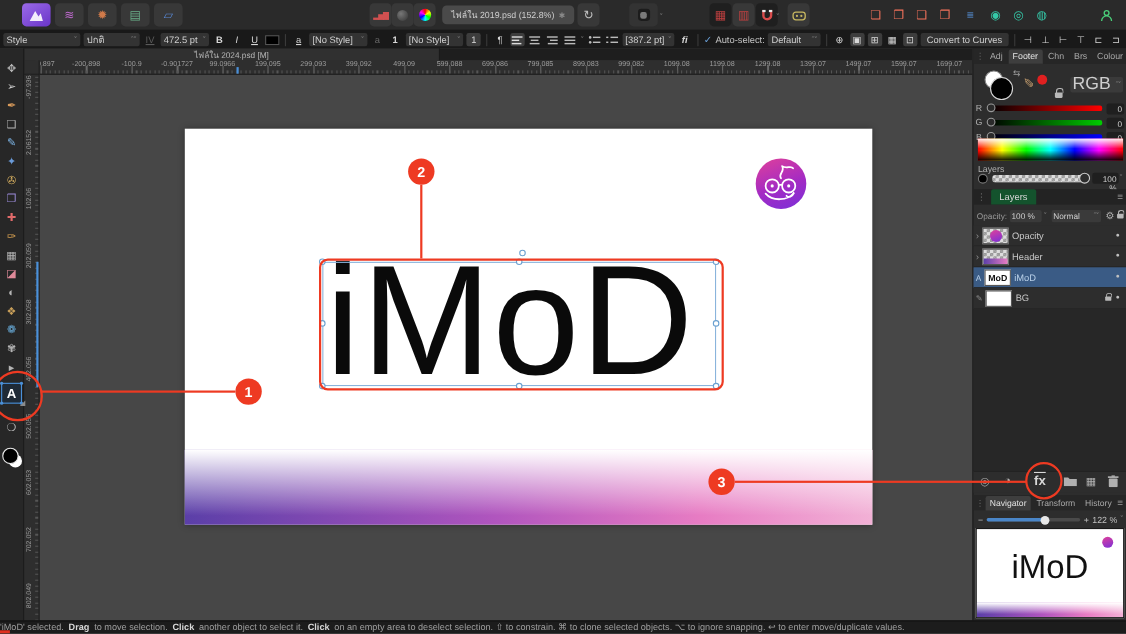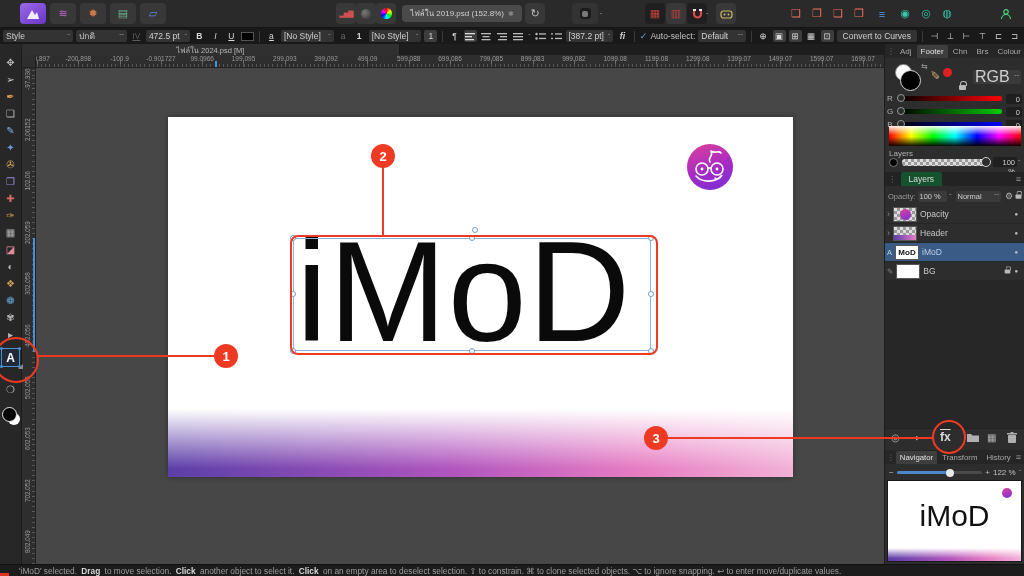--- a/index.html
+++ b/index.html
@@ -103,21 +103,21 @@
   .zthumb{position:absolute;left:58%;top:-2.5px;width:8px;height:8px;border-radius:50%;background:#e8e8e8}
   .preview{left:2px;top:436px;width:135px;height:82px;background:#fff;border:1px solid #191919;overflow:hidden}
   .pvtext{position:absolute;left:0;top:18px;width:100%;text-align:center;font-size:30px;color:#111}
   .pvdot{position:absolute;right:9px;top:7px;width:10px;height:10px;border-radius:50%;
          background:linear-gradient(160deg,#e0409a,#7a2fd8)}
   .pvgrad{position:absolute;left:0;bottom:0;width:100%;height:13px;
     background-image:linear-gradient(to bottom,rgba(255,255,255,1) 0%,rgba(255,255,255,0) 80%),
                      linear-gradient(to right,#5b3fa8,#b055be 45%,#e77cc3 75%,#f2b1d6 100%)}
   
   .status{left:0;top:564px;width:1024px;height:12px;background:#1c1c1c;border-top:1px solid #101010;display:flex;
-          align-items:center;padding-left:19px;font-size:8.3px;color:#9f9f9f;z-index:20;white-space:nowrap}
+          padding-left:0;font-size:8.3px;color:#9f9f9f;z-index:20;white-space:nowrap}
   .status .b{font-weight:bold;color:#d8d8d8;margin:0 2px}
   svg{display:block}
 </style>
 </head>
 <body>
 
 <div class="abs topbar">
   <div class="tile" style="left:20px;background:linear-gradient(145deg,#9a6ae8,#6a35c8)">
     <svg width="14" height="12" viewBox="0 0 14 12">
         <path d="M1 11 L6 2 L9 7 L11 4 L13 11 Z" fill="#fff" opacity=".9"></path>

